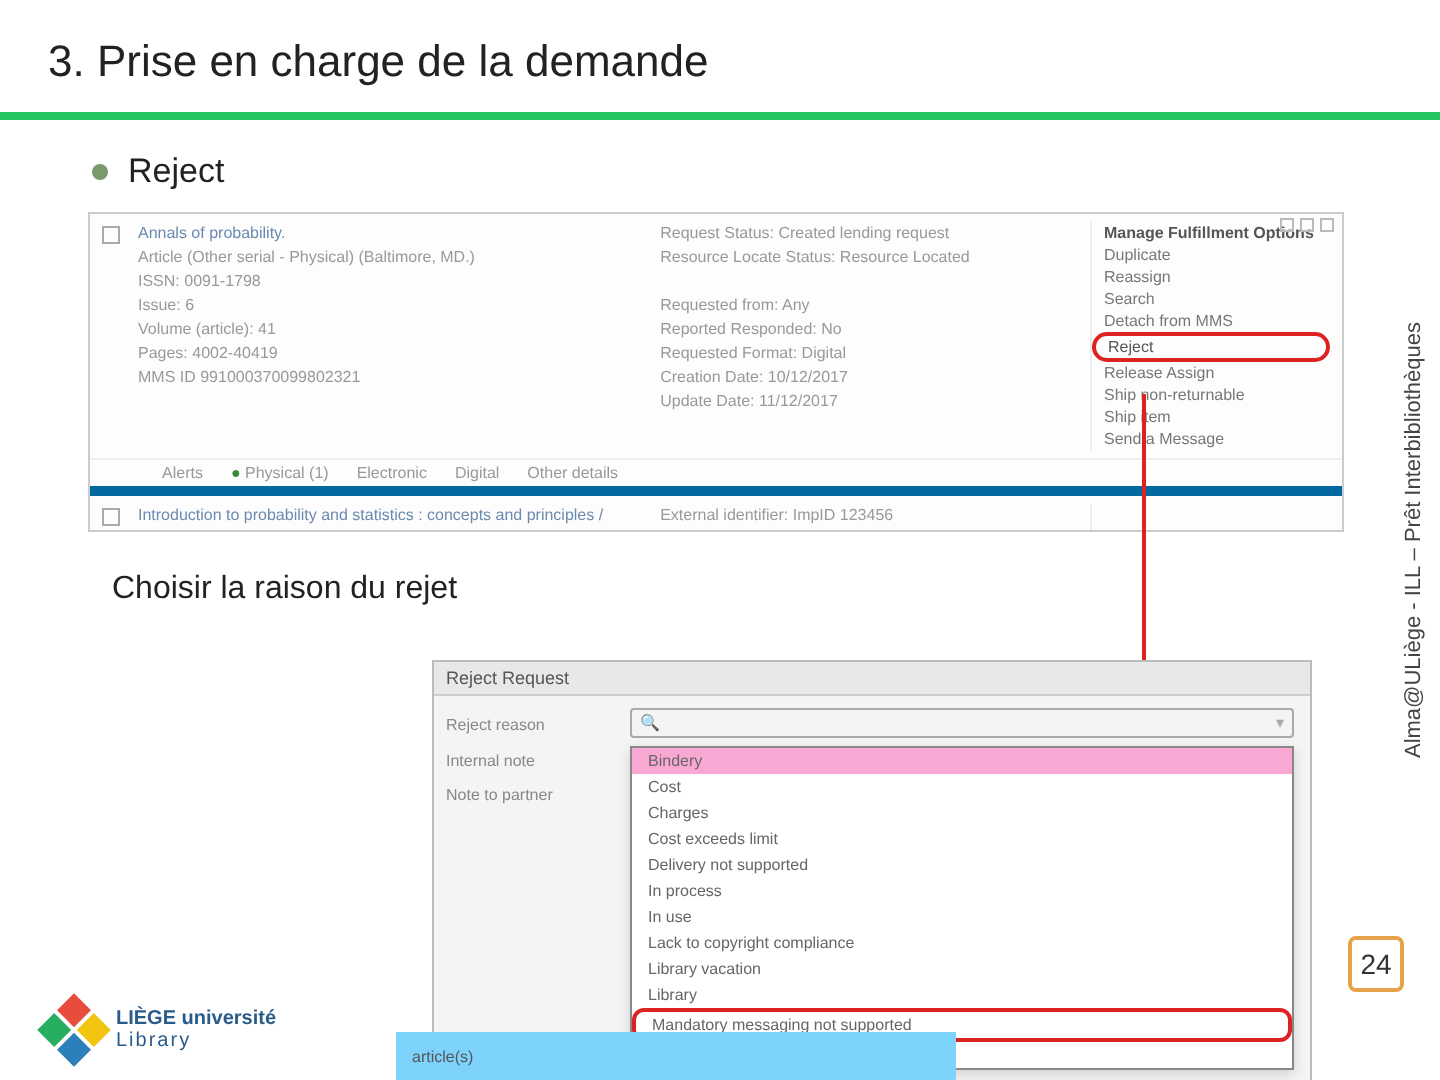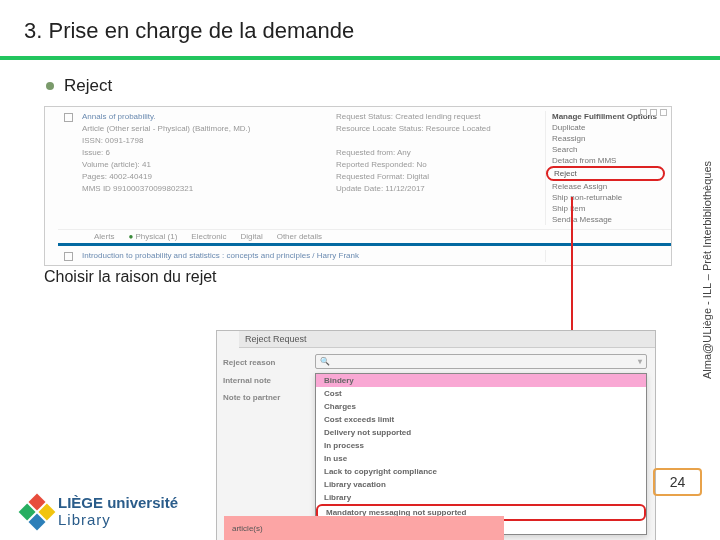--- a/index.html
+++ b/index.html
@@ -25,22 +25,22 @@
     align-items: center;
     gap: 10px;
   }
   .bullet-dot {
     width: 8px; height: 8px; border-radius: 50%;
     background: #7a9a6b;
   }
   .caption {
     font-size: 16px;
     color: #222;
-    padding-left: 44px;
-    margin-top: 2px;
+    padding-left: 56px;
+    margin-top: 20px;
   }
   .vert-label {
     position: absolute;
     right: 6px;
     top: 100px;
     width: 14px;
     height: 340px;
     font-size: 11px;
     color: #444;
     display: flex;
@@ -48,39 +48,38 @@
     justify-content: center;
   }
   .vert-label span {
     transform: rotate(-90deg);
     white-space: nowrap;
   }
   .page-num-box {
     position: absolute;
     right: 18px;
     bottom: 44px;
-    width: 49px; height: 28px;
+    width: 28px; height: 28px;
     border: 2px solid #e8a24a;
     border-radius: 4px;
     display: flex;
     align-items: center; justify-content: center;
     font-size: 14px;
     color: #333;
   }
   
   .shot1 {
     margin: 0 48px 0 44px;
     border: 1px solid #ccc;
     background: #fdfdfd;
     font-size: 8px;
     color: #999;
     position: relative;
     height: 160px;
     overflow: hidden;
-    padding-left: 13px;
   }
   .shot1 .row-top {
     display: flex;
     padding: 4px 6px;
   }
   .shot1 .col {
     flex: 1;
     padding: 0 4px;
     line-height: 1.5;
   }
@@ -98,21 +97,21 @@
     border: 2px solid #d22;
     border-radius: 8px;
     color: #555;
   }
   .shot1 .tabs {
     display: flex;
     gap: 14px;
     padding: 2px 36px;
     font-size: 8px;
     border-top: 1px solid #eee;
-    border-bottom: 3px solid #0369a1;
+    border-bottom: 5px solid #0369a1;
   }
   .shot1 .tabs .tab.active::before {
     content: "● ";
     color: #3a8a3a;
   }
   .shot1 .row-bottom {
     display: flex;
     padding: 4px 6px;
     color: #999;
   }
@@ -157,25 +156,23 @@
     background: #f4f4f4;
     font-size: 8px;
     color: #777;
   }
   .shot2-wrap .head {
     background: #e8e8e8;
     padding: 3px 6px;
     font-size: 9px;
     color: #555;
     border-bottom: 1px solid #ccc;
-    margin-left: 22px;
   }
   .shot2-body {
     display: flex;
-    font-weight: bold;
   }
   .shot2-left {
     width: 90px;
     padding: 6px;
     color: #888;
     line-height: 2.2;
   }
   .shot2-right {
     flex: 1;
     padding: 6px 8px;
@@ -201,23 +198,23 @@
   }
   .shot2-dropdown .opt.sel {
     background: #f9a8d4;
   }
   .shot2-dropdown .opt.mark {
     border: 2px solid #d22;
     border-radius: 6px;
   }
   .gray-footer {
     position: absolute;
-    left: 224px; bottom: 0;
+    left: 198px; bottom: 0;
     width: 280px; height: 24px;
-    background: #fca5a5;
+    background: #7dd3fc;
     display: flex; align-items: center;
     padding: 0 8px;
     font-size: 8px; color: #555;
   }
   .logo-footer {
     position: absolute;
     left: 24px; bottom: 12px;
     display: flex; align-items: center; gap: 8px;
   }
   .logo-mark {
@@ -225,21 +222,21 @@
     display: grid;
     grid-template-columns: 1fr 1fr;
     grid-template-rows: 1fr 1fr;
     transform: rotate(45deg);
     gap: 2px;
   }
   .logo-mark span:nth-child(1){background:#e74c3c;}
   .logo-mark span:nth-child(2){background:#f1c40f;}
   .logo-mark span:nth-child(3){background:#27ae60;}
   .logo-mark span:nth-child(4){background:#2c7fb8;}
-  .logo-text { font-size: 15px; color:#2a5c8a; line-height:1.1; }
+  .logo-text { font-size: 10px; color:#2a5c8a; line-height:1.1; }
   .logo-text .main { font-weight: bold; }
   .logo-text .sub { letter-spacing: 1px; }
 </style>
 </head>
 <body>
 
 <div class="title-bar">
   <span>3. Prise en charge de la demande</span>
 </div>
 
@@ -265,20 +262,21 @@
       <div>Pages: 4002-40419</div>
       <div>MMS ID 991000370099802321</div>
     </div>
     <div class="col">
       <div>Request Status: Created lending request</div>
       <div>Resource Locate Status: Resource Located</div>
       <br>
       <div>Requested from: Any</div>
       <div>Reported Responded: No</div>
       <div>Requested Format: Digital</div>
+      <div>Creation Date: 10/12/2017</div>
       <div>Update Date: 11/12/2017</div>
     </div>
     <div class="col-right">
       <div class="action-item" style="font-weight:bold;color:#555;">Manage Fulfillment Options</div>
       <div class="action-item">Duplicate</div>
       <div class="action-item">Reassign</div>
       <div class="action-item">Search</div>
       <div class="action-item">Detach from MMS</div>
       <div class="action-item highlight">Reject</div>
       <div class="action-item">Release Assign</div>
@@ -292,20 +290,24 @@
     <span class="tab active">Physical (1)</span>
     <span class="tab">Electronic</span>
     <span class="tab">Digital</span>
     <span class="tab">Other details</span>
   </div>
   <div class="row-bottom">
     <div style="width:14px;padding-top:2px;"><span class="checkbox"></span></div>
     <div class="col wide">
       <div class="title-link">Introduction to probability and statistics : concepts and principles / Harry Frank</div>
 
+    </div>
+    <div class="col">
+      <div>External identifier: ImpID 123456</div>
+      <div>Request Status: Created lending request</div>
     </div>
     <div class="col-right"></div>
   </div>
 </div>
 
 <div class="arrow-down"></div>
 
 <div class="caption">
   <span>Choisir la raison du rejet</span>
 </div>

